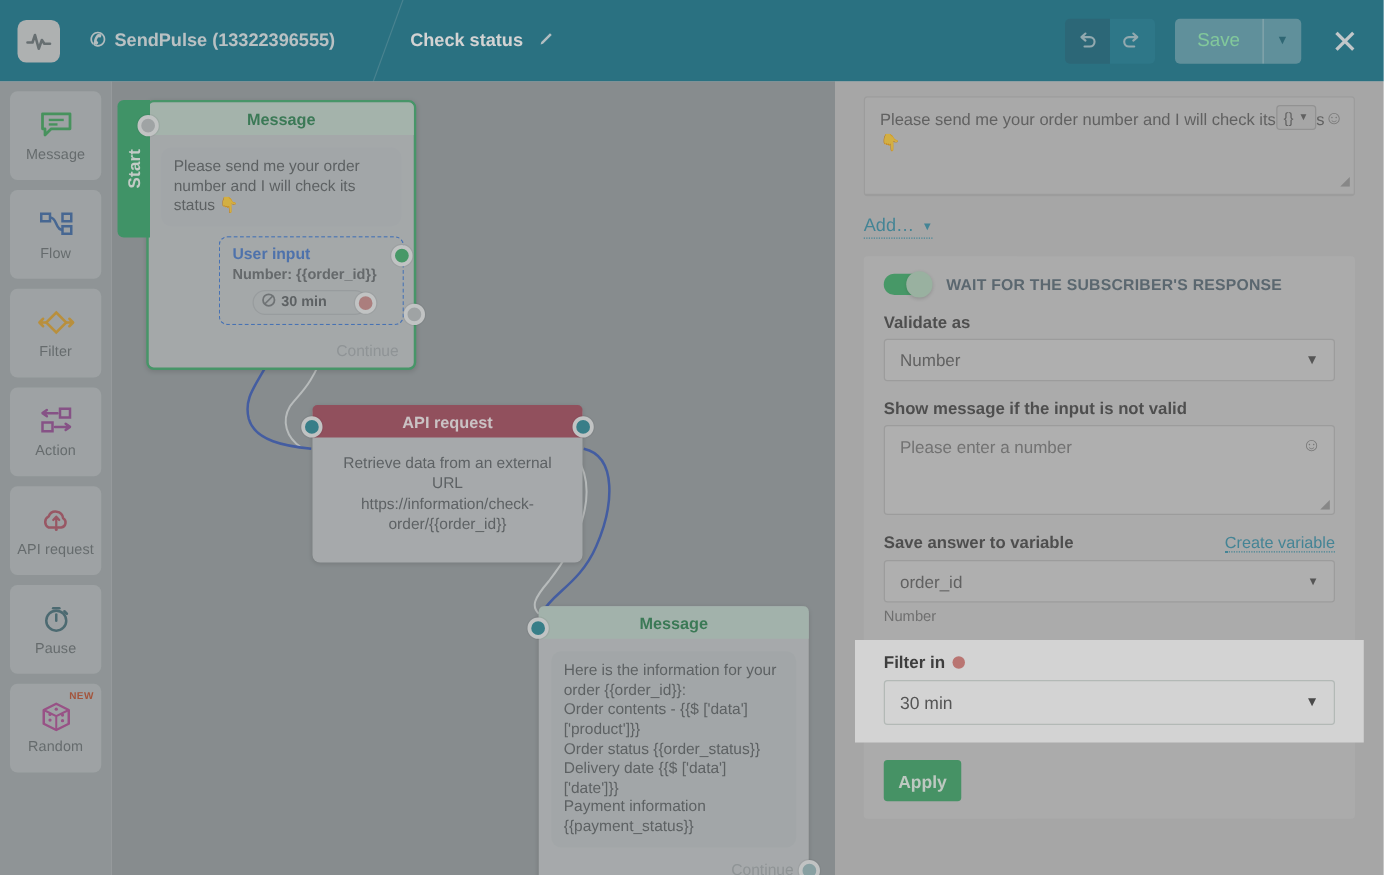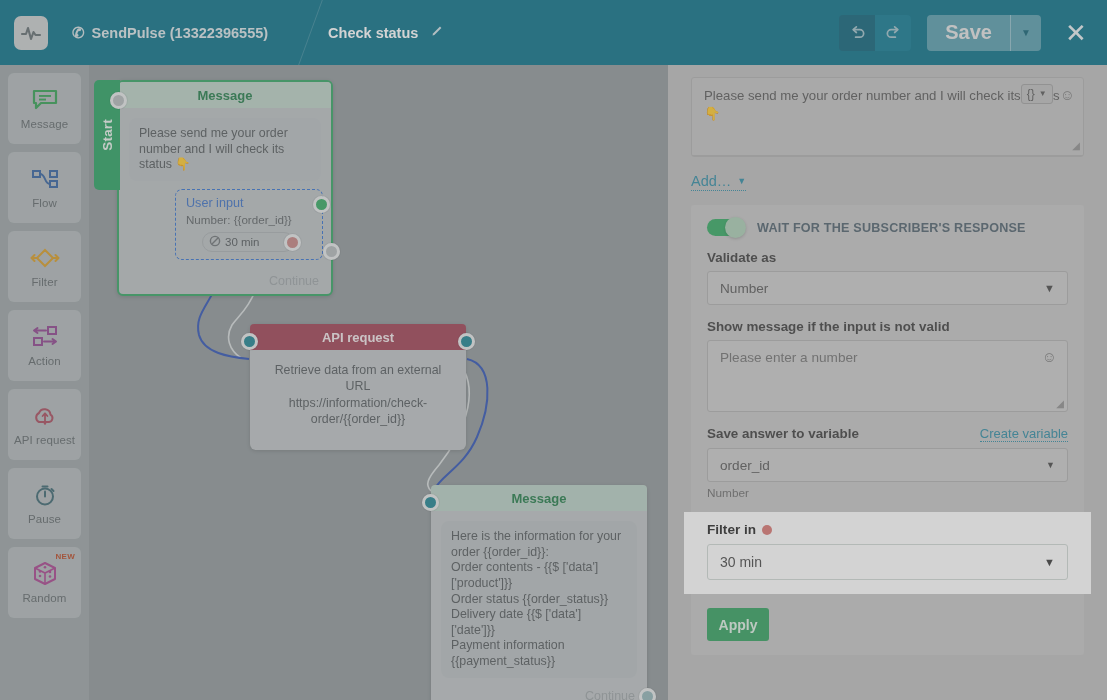--- a/index.html
+++ b/index.html
@@ -46,21 +46,21 @@
     color:#9fc0c9; font-size: 17px; background: #075f76; border:none;
   }
   .icon-btn.first { border-radius: 4px 0 0 4px; }
   .icon-btn.second { border-radius: 0 4px 4px 0; background:#09768f; }
   .save-group {
     display:flex; align-items:stretch; margin-left: 16px;
     background: rgba(255,255,255,0.32); border-radius: 4px; overflow:hidden;
   }
   .save-btn {
     padding: 0 18px; height: 36px; display:flex; align-items:center;
-    color:#e5e5e5; font-size: 20px; font-weight: bold; background: transparent;
+    color:#86efac; font-size: 15px; font-weight: normal; background: transparent;
     border: none; border-right: 1px solid rgba(255,255,255,0.35);
   }
   .save-caret {
     width: 30px; height:36px; display:flex; align-items:center; justify-content:center;
     color:#0b5e72; font-size: 10px;
   }
   .close-x {
     margin-left: 18px; width: 34px; height:34px; display:flex;
     align-items:center; justify-content:center; color:#e6eef0; font-size: 26px;
     font-weight: 300; line-height: 1;
@@ -125,21 +125,21 @@
     border: 3px solid #e4e7e8; box-shadow: 0 0 0 1px rgba(0,0,0,.06);
   }
   .port.grey { background:#b2b8ba; }
   .port.green { background:#2fa85f; }
   .port.red { background:#c4807f; }
   .port.teal { background:#18818f; }
   .port.teal-l { background:#8fb3b7; }
 
   .ui-block {
     margin: 8px 0 0 46px; border: 1px dashed #2f6fd0; border-radius: 7px;
-    padding: 6px 10px 7px 10px; position:relative; width: 148px;
+    padding: 6px 10px 7px 10px; position:relative; width: 148px; font-weight: bold;
   }
   .ui-title { color:#3a6fc4; font-size: 12.6px; margin-bottom:3px; }
   .ui-sub { color:#5b6164; font-size: 11.6px; }
   .expire-pill {
     margin-top: 6px; margin-left: 16px; border:1px solid #a8aeb0; border-radius: 11px;
     height: 20px; display:flex; align-items:center; gap:4px; padding: 0 26px 0 6px;
     font-size: 11.5px; color:#4f5558; width: 92px; position:relative;
   }
   .continue-row {
     position:absolute; right: 12px; bottom: 6px; font-size: 12.5px; color:#9aa1a4;

